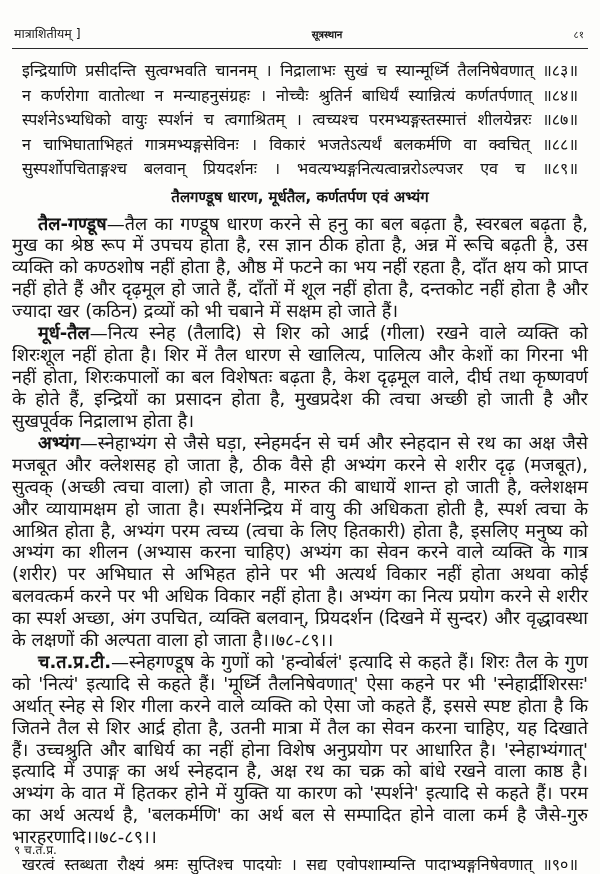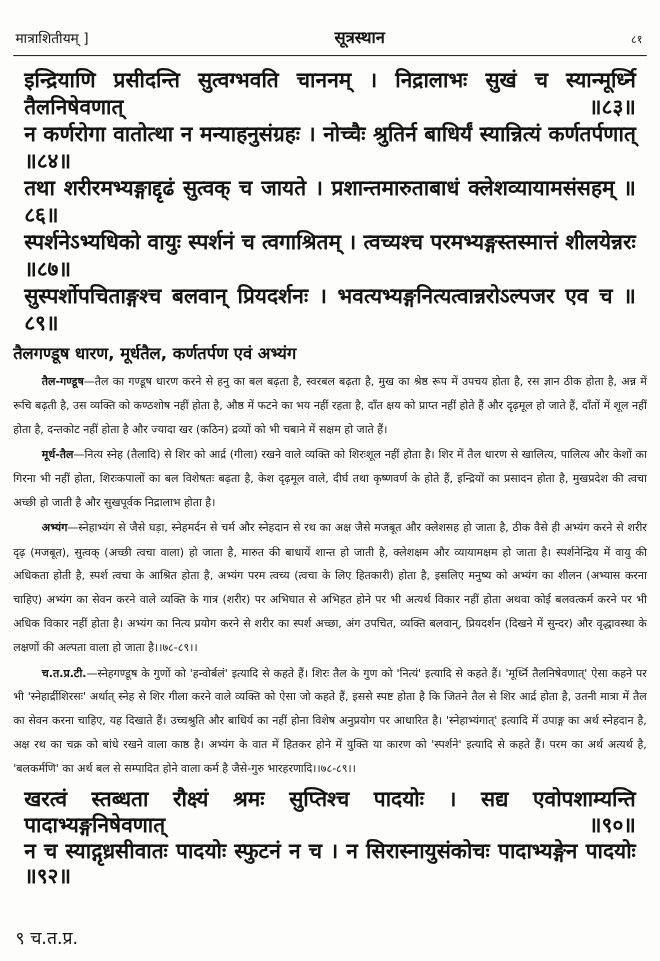--- a/index.html
+++ b/index.html
@@ -11,75 +11,76 @@
     font-family:"DejaVu Sans", sans-serif;
     box-sizing:border-box;
     padding:26px 12px 12px 12px;
     overflow:hidden;
   }
   .header {
     display:flex; justify-content:space-between; align-items:baseline;
     padding:0 4px 0 2px;
     font-size:12.5px; line-height:16px;
   }
-  .header .center { font-weight:bold; font-size:15px; }
+  .header .center { font-weight:bold; font-size:10px; }
   .header .pageno { font-size:10px; }
   .header-rule {
     border:none; border-top:1.6px solid #2a2a2a;
     margin:5px 0 7px 0;
   }
   .verses { padding:3px 10px 0 10px; }
   .verse-line {
-    font-weight:bold;
-    font-size:19px;
+    font-weight:normal;
+    font-size:16px;
     line-height:24.5px;
     text-align:justify;
     text-align-last:justify;
     white-space:normal;
   }
   .section-heading {
     font-weight:bold;
     font-size:15px;
     margin:5px 0 6px 0;
     line-height:20px;
+    text-align:center;
   }
   .para {
-    font-size:10px;
+    font-size:18px;
     line-height:21.8px;
     text-align:justify;
     text-indent:26px;
     margin:0 0 1px 0;
   }
   .para .lead { font-weight:bold; }
   .verses.bottom { padding-top:4px; }
   .verses.bottom .verse-line { line-height:23.5px; }
   .footnote {
     position:absolute;
     left:14px; top:841px;
-    font-size:16px;
+    font-size:12px;
   }
 </style>
 </head>
 <body>
 
 <div class="page">
 
   <div class="header">
     <span class="left">मात्राशितीयम् ]</span>
     <span class="center">सूत्रस्थान</span>
     <span class="pageno">८१</span>
   </div>
 
   <hr class="header-rule">
 
   <div class="verses top">
     <div class="verse-line">इन्द्रियाणि प्रसीदन्ति सुत्वग्भवति चाननम् । निद्रालाभः सुखं च स्यान्मूर्ध्नि तैलनिषेवणात् ॥८३॥</div>
     <div class="verse-line">न कर्णरोगा वातोत्था न मन्याहनुसंग्रहः । नोच्चैः श्रुतिर्न बाधिर्यं स्यान्नित्यं कर्णतर्पणात् ॥८४॥</div>
-    <div class="verse-line">तथा शरीरमभ्यङ्गाद्दृढं सुत्वक् च जायते । प्रशान्तमारुताबाधं क्लेशव्यायामसंसहम् ॥८६॥</div>
     <div class="verse-line">स्पर्शनेऽभ्यधिको वायुः स्पर्शनं च त्वगाश्रितम् । त्वच्यश्च परमभ्यङ्गस्तस्मात्तं शीलयेन्नरः ॥८७॥</div>
+    <div class="verse-line">न चाभिघाताभिहतं गात्रमभ्यङ्गसेविनः । विकारं भजतेऽत्यर्थं बलकर्मणि वा क्वचित् ॥८८॥</div>
     <div class="verse-line">सुस्पर्शोपचिताङ्गश्च बलवान् प्रियदर्शनः । भवत्यभ्यङ्गनित्यत्वान्नरोऽल्पजर एव च ॥८९॥</div>
   </div>
 
   <div class="section-heading">तैलगण्डूष धारण, मूर्धतैल, कर्णतर्पण एवं अभ्यंग</div>
 
   <p class="para"><span class="lead">तैल-गण्डूष</span><span>—तैल का गण्डूष धारण करने से हनु का बल बढ़ता है, स्वरबल बढ़ता है, मुख का श्रेष्ठ रूप में उपचय होता है, रस ज्ञान ठीक होता है, अन्न में रूचि बढ़ती है, उस व्यक्ति को कण्ठशोष नहीं होता है, औष्ठ में फटने का भय नहीं रहता है, दाँत क्षय को प्राप्त नहीं होते हैं और दृढ़मूल हो जाते हैं, दाँतों में शूल नहीं होता है, दन्तकोट नहीं होता है और ज्यादा खर (कठिन) द्रव्यों को भी चबाने में सक्षम हो जाते हैं।</span></p>
 
   <p class="para"><span class="lead">मूर्ध-तैल</span><span>—नित्य स्नेह (तैलादि) से शिर को आर्द्र (गीला) रखने वाले व्यक्ति को शिरःशूल नहीं होता है। शिर में तैल धारण से खालित्य, पालित्य और केशों का गिरना भी नहीं होता, शिरःकपालों का बल विशेषतः बढ़ता है, केश दृढ़मूल वाले, दीर्घ तथा कृष्णवर्ण के होते हैं, इन्द्रियों का प्रसादन होता है, मुखप्रदेश की त्वचा अच्छी हो जाती है और सुखपूर्वक निद्रालाभ होता है।</span></p>
 
 

